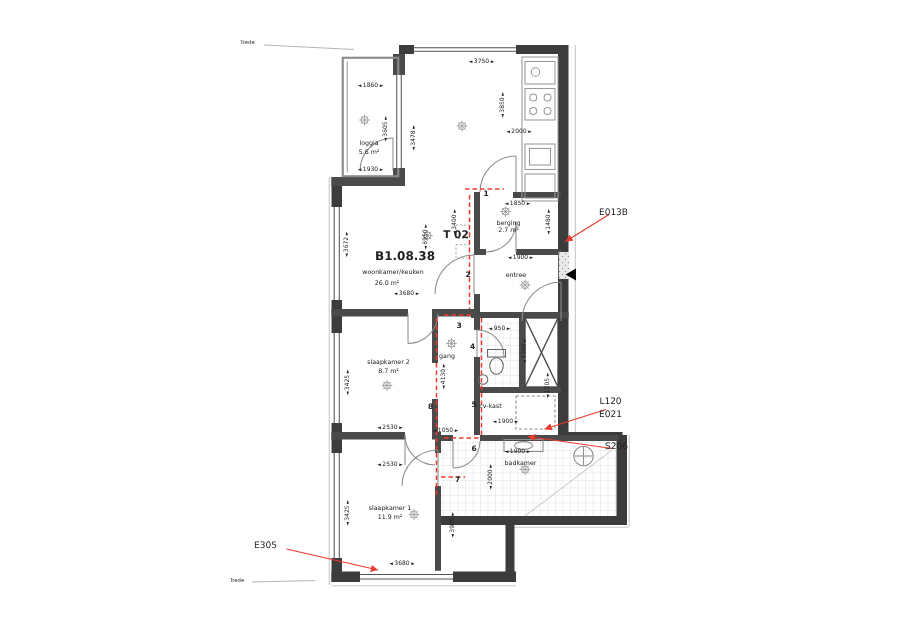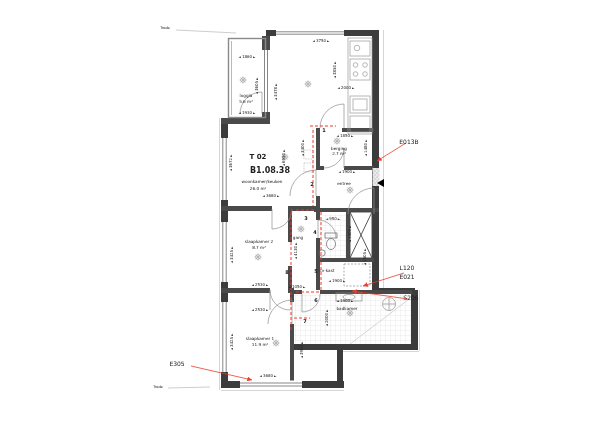--- a/index.html
+++ b/index.html
@@ -6,21 +6,21 @@
   .stage{position:relative;width:600px;height:421px;background:#ffffff;overflow:hidden;
          font-family:"DejaVu Sans",sans-serif;}
   .plan-svg{position:absolute;left:0;top:0;}
   .labels{position:absolute;left:0;top:0;width:600px;height:421px;}
   .labels div{position:absolute;transform:translate(-50%,-50%);white-space:nowrap;color:#222;line-height:1;}
   .lbl{font-size:4.2px;}
   .dim{font-size:4px;color:#111;}
   .dim::before{content:"◄ ";font-size:3.2px;}
   .dim::after{content:" ►";font-size:3.2px;}
   .dimv{transform:translate(-50%,-50%) rotate(-90deg) !important;}
-  .big1{font-size:7px;font-weight:bold;}
+  .big1{font-size:7px;font-weight:bold;margin-left:46px;}
   .big2{font-size:8px;font-weight:bold;}
   .sub{font-size:4.2px;}
   .ann{font-size:6px;color:#ee3b2d;transform:translate(0,-50%);}
   .marker{font-size:5px;font-weight:bold;color:#ee3b2d;}
   .tiny{font-size:3.5px;color:#8a8a8a;}
 </style>
 </head>
 <body>
 
 <div class="stage">

